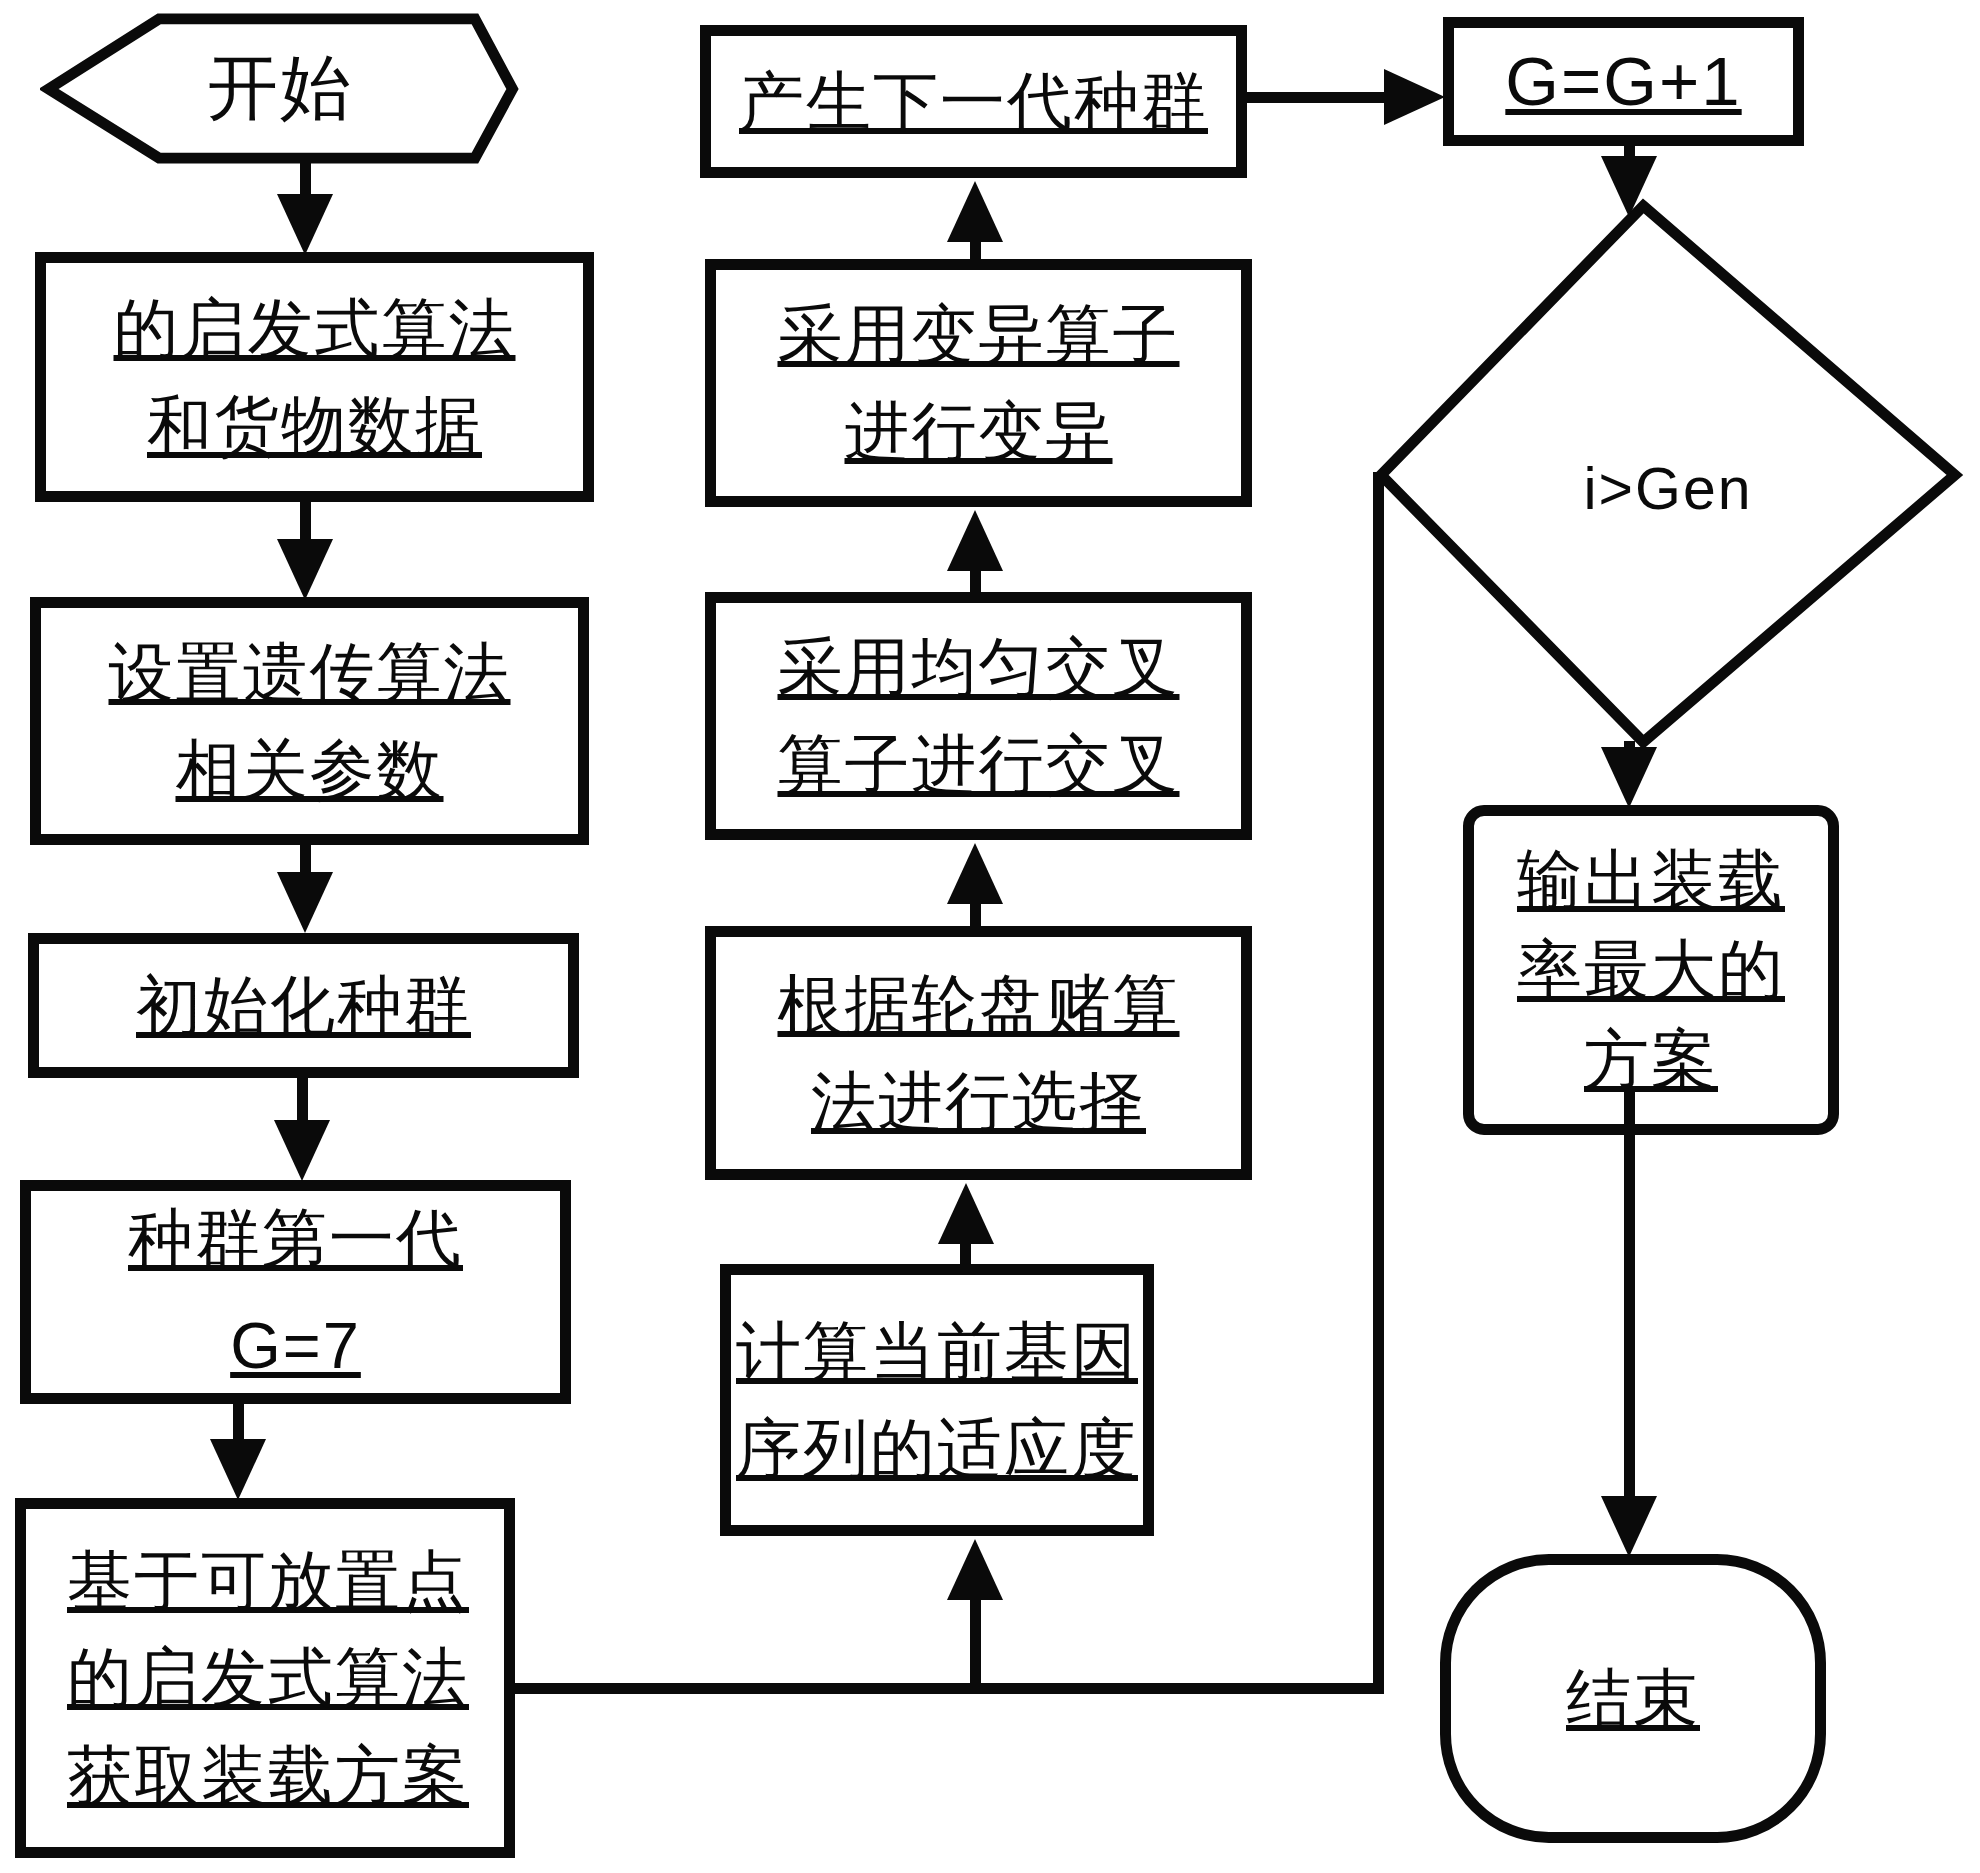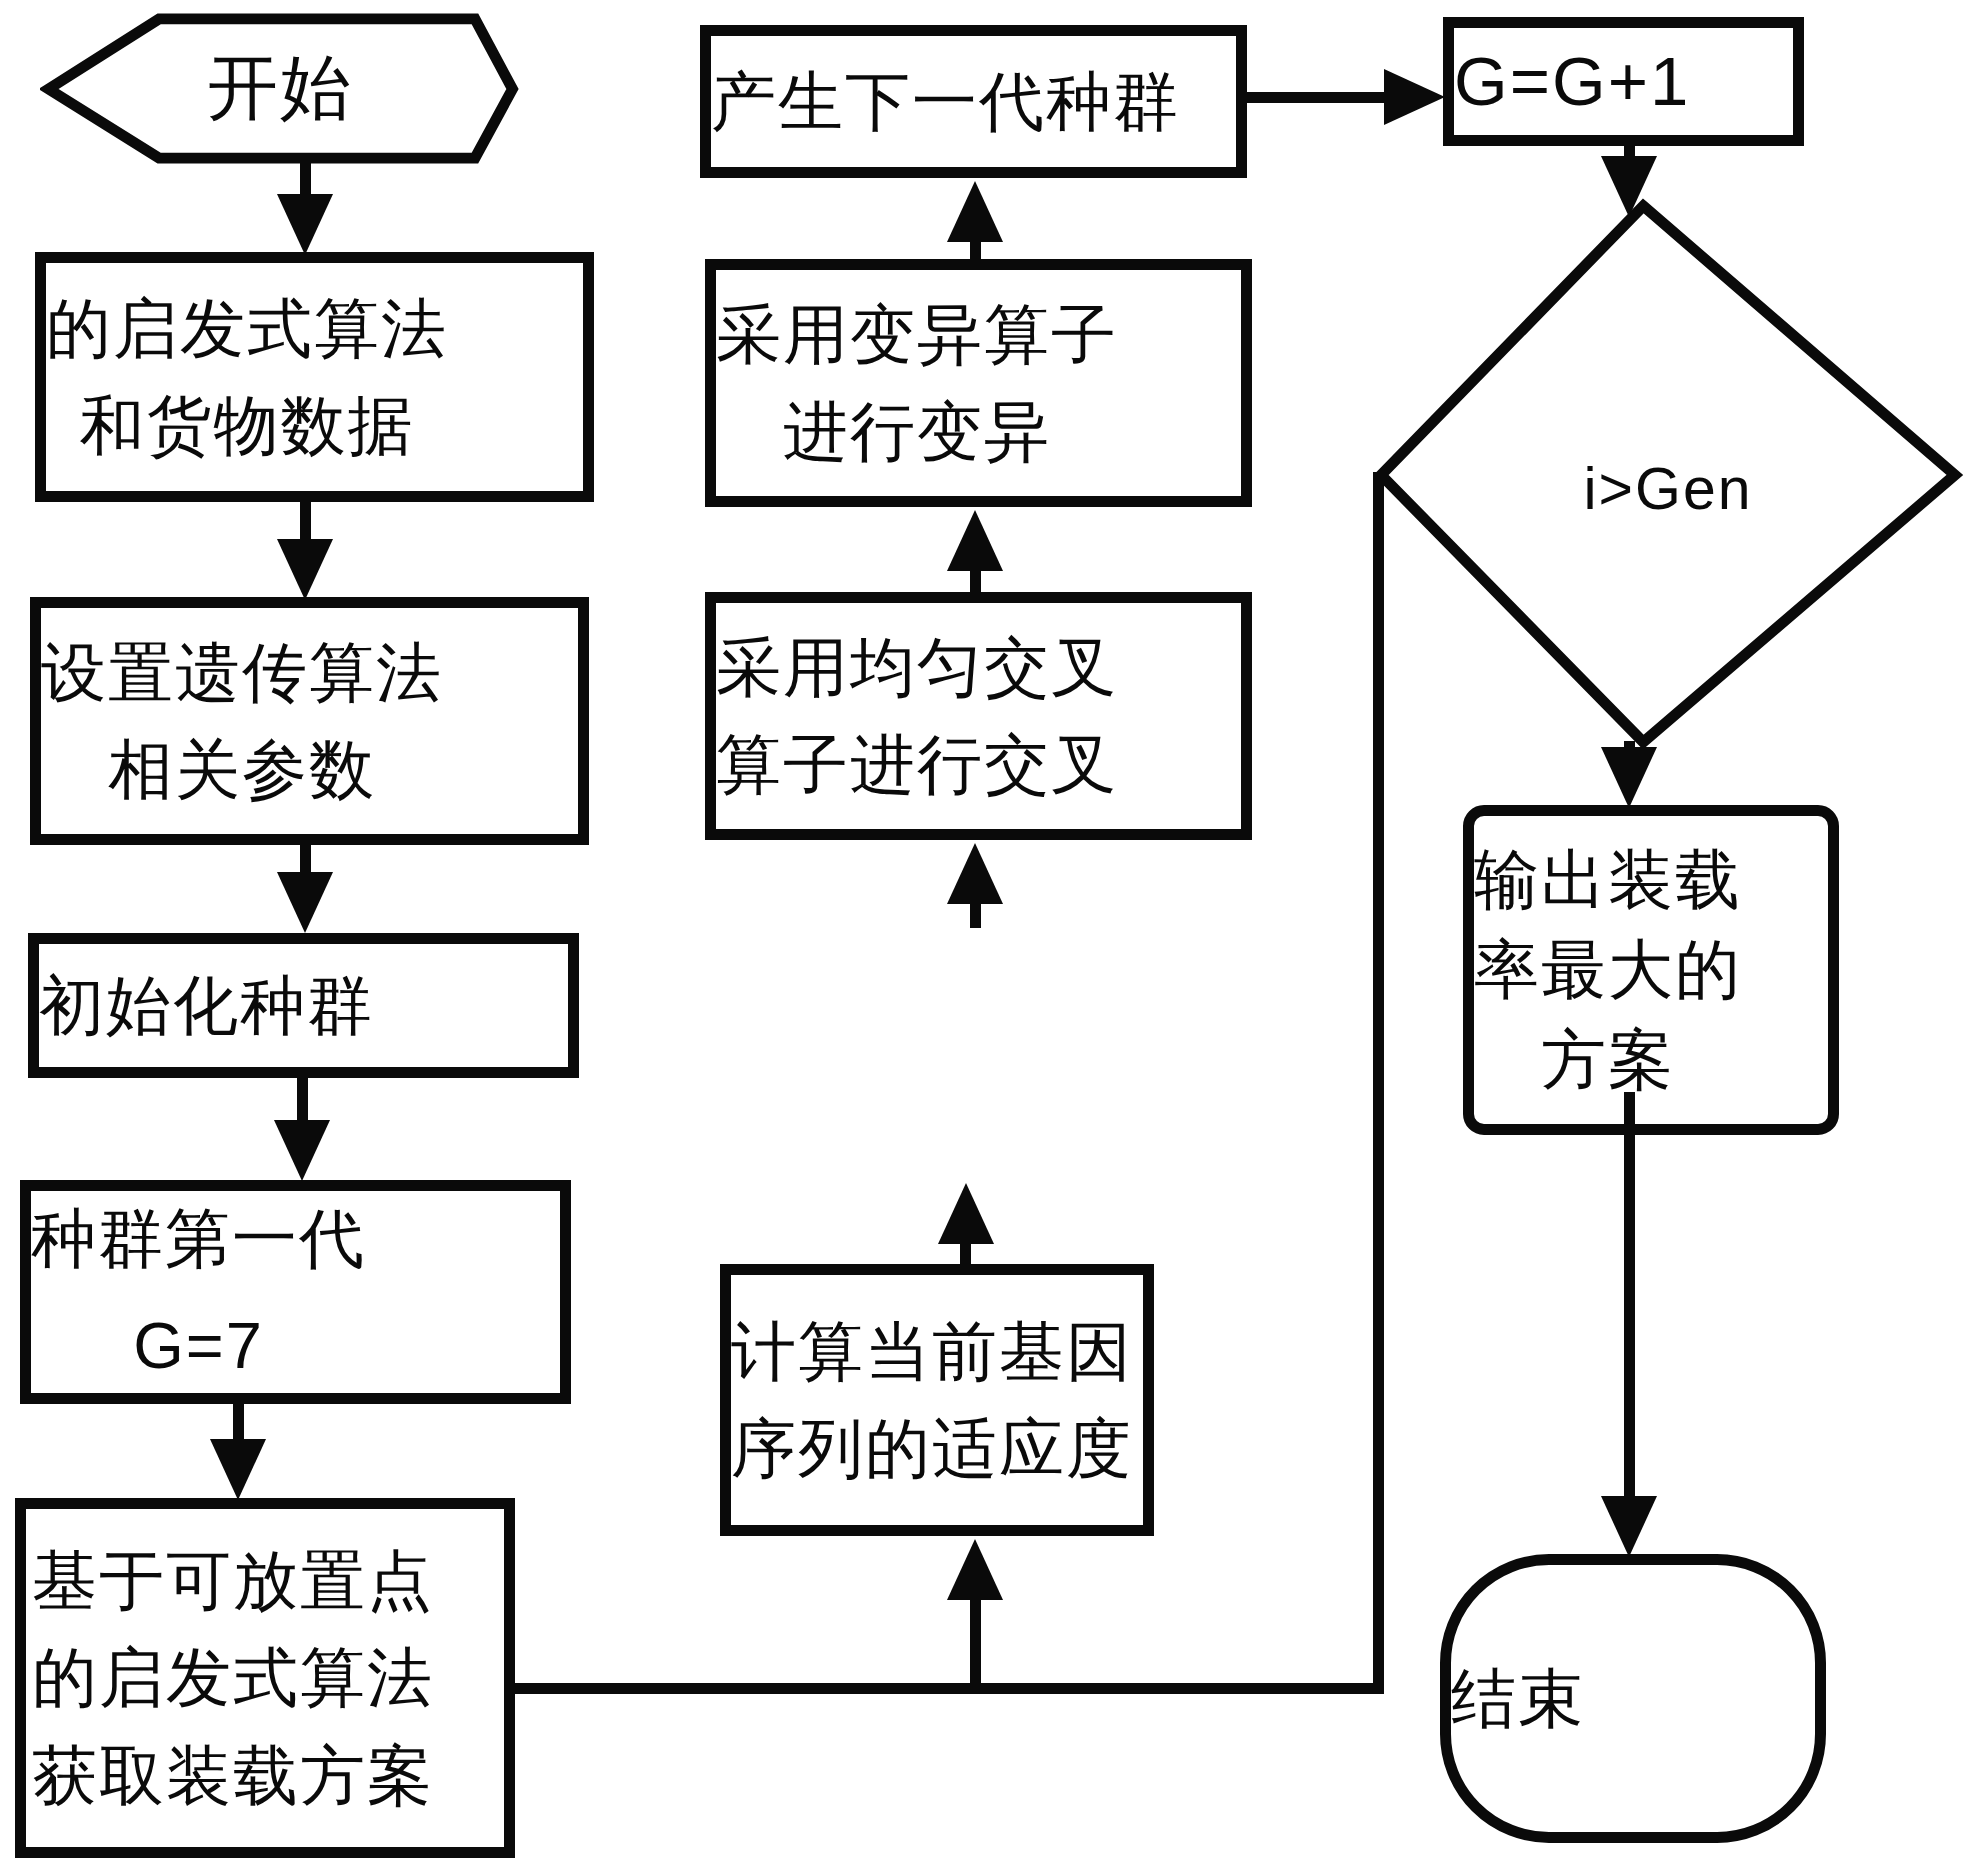--- a/index.html
+++ b/index.html
@@ -1,20 +1,20 @@
 <!DOCTYPE html>
 <html><head>
 <meta charset="utf-8">
 <style>
   html,body{margin:0;padding:0;background:#ffffff;}
   .canvas{position:relative;width:1980px;height:1873px;background:#ffffff;overflow:hidden;
           font-family:"Liberation Sans","DejaVu Sans",sans-serif;color:#0a0a0a;}
   .box{position:absolute;box-sizing:border-box;border:11px solid #0a0a0a;background:#ffffff;
-       display:flex;align-items:center;text-align:center;
-       font-size:65px;line-height:1.5;white-space:pre-line;letter-spacing:2px;}
+       display:flex;align-items:center;justify-content:center;text-align:center;
+       font-size:65px;line-height:1.5;white-space:pre-line;letter-spacing:2px;text-decoration:underline;}
   .shape{position:absolute;}
   .shape svg{display:block;position:absolute;left:0;top:0;}
   .shape .lbl{position:absolute;left:0;top:0;right:0;bottom:0;display:flex;align-items:center;
        justify-content:center;text-align:center;white-space:pre-line;letter-spacing:2px;}
   .vshaft{position:absolute;width:11px;background:#0a0a0a;}
   .hshaft{position:absolute;height:11px;background:#0a0a0a;}
   .head{position:absolute;width:0;height:0;}
   .head.down{border-left:28px solid transparent;border-right:28px solid transparent;border-top:61px solid #0a0a0a;}
   .head.up{border-left:28px solid transparent;border-right:28px solid transparent;border-bottom:61px solid #0a0a0a;}
   .head.right{border-top:28px solid transparent;border-bottom:28px solid transparent;border-left:61px solid #0a0a0a;}
@@ -64,20 +64,24 @@
   <div class="box" style="left:705px;top:259px;width:547px;height:248px;">
     <span>采用变异算子
 进行变异</span>
   </div>
 
   <div class="box" style="left:705px;top:592px;width:547px;height:248px;">
     <span>采用均匀交叉
 算子进行交叉</span>
   </div>
 
+  <div class="box" style="left:705px;top:926px;width:547px;height:254px;">
+    <span>根据轮盘赌算
+法进行选择</span>
+  </div>
 
   <div class="box" style="left:720px;top:1264px;width:434px;height:272px;">
     <span>计算当前基因
 序列的适应度</span>
   </div>
 
   <div class="box" style="left:1443px;top:17px;width:361px;height:129px;font-size:69px;">
     <span>G=G+1</span>
   </div>
 

